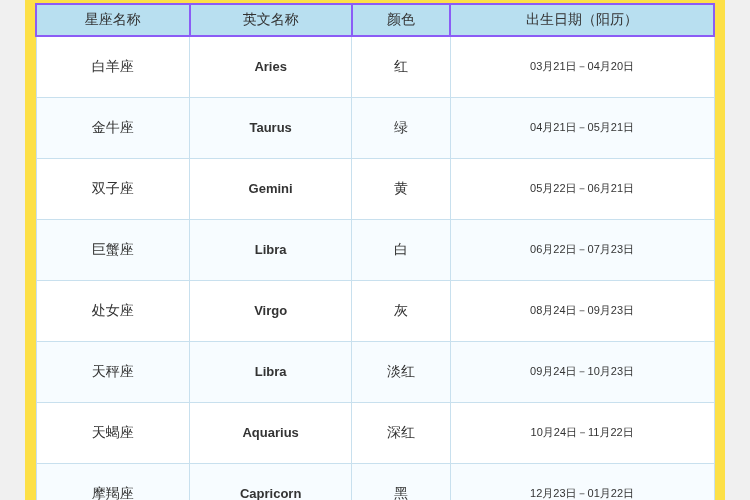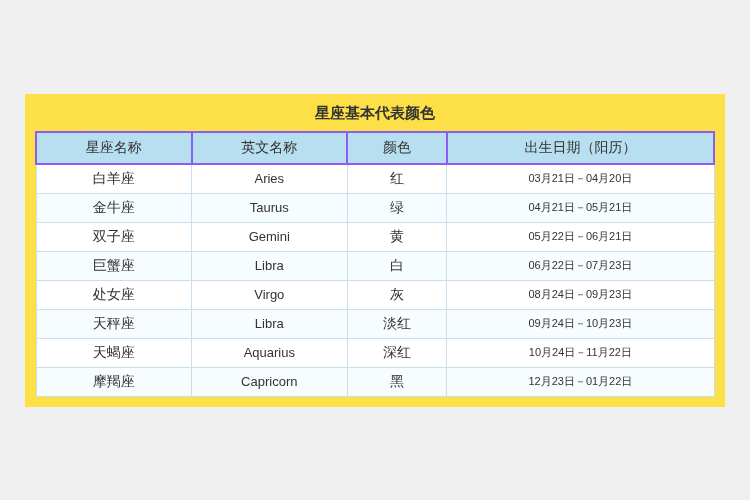--- a/index.html
+++ b/index.html
@@ -44,30 +44,31 @@
       color: #333;
     }
     tbody tr {
       background-color: #fff;
     }
     tbody tr:nth-child(even) {
       background-color: #f7fcff;
     }
     tbody td {
       border: 1px solid #c8e0ee;
-      padding: 5px 10px;
+      padding: 21px 10px;
       text-align: center;
       color: #333;
     }
     tbody td:first-child {
       text-align: center;
     }
     tbody td:nth-child(2) {
       font-family: Arial, sans-serif;
       font-size: 13px;
+      font-weight: bold;
     }
     tbody td:last-child {
       font-family: Liberation Sans, sans-serif;
       font-size: 11px;
       white-space: nowrap;
     }
   </style>
 </head>
 <body>
 

